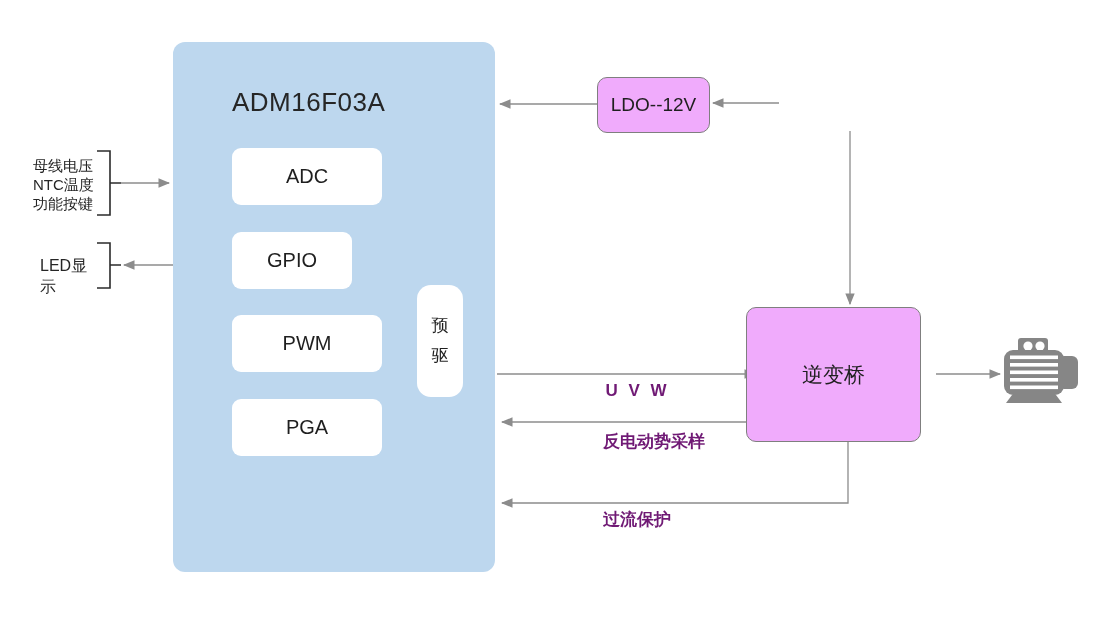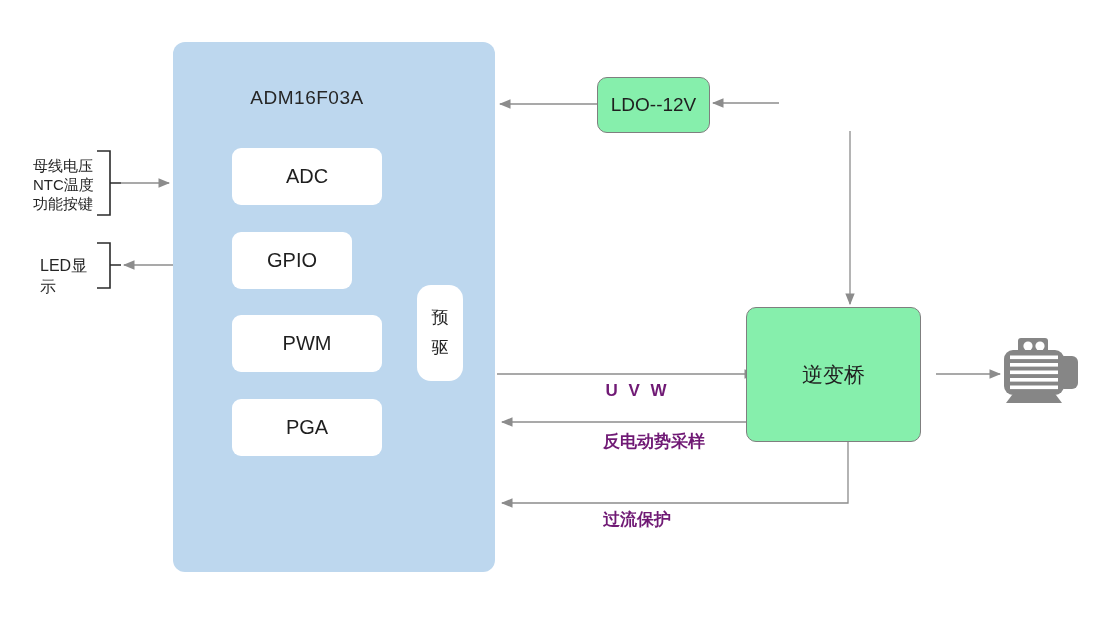--- a/index.html
+++ b/index.html
@@ -1,25 +1,25 @@
 <!DOCTYPE html>
 <html><head>
 <meta charset="utf-8">
 <style>
   html,body{margin:0;padding:0;background:#ffffff;}
   body{font-family:"Liberation Sans","DejaVu Sans",sans-serif;}
   #stage{position:relative;width:1100px;height:619px;background:#ffffff;overflow:hidden;}
   .abs{position:absolute;box-sizing:border-box;}
   .chip{background:#BDD7EE;border-radius:12px;}
-  .chip-title{font-size:19px;color:#262626;text-align:center;letter-spacing:.5px;}
+  .chip-title{font-size:26px;color:#262626;text-align:center;letter-spacing:.5px;}
   .module{background:#ffffff;border-radius:9px;display:flex;align-items:center;justify-content:center;
           font-size:20px;color:#1f1f1f;}
   .predriver{background:#ffffff;border-radius:14px;display:flex;align-items:center;justify-content:center;}
   .predriver .vtext{width:20px;word-break:break-all;line-height:30px;font-size:17px;color:#1f1f1f;text-align:center;}
-  .extbox{background:#86efac;border:1.5px solid #7f7f7f;border-radius:10px;display:flex;align-items:center;
+  .extbox{background:#f0abfc;border:1.5px solid #7f7f7f;border-radius:10px;display:flex;align-items:center;
           justify-content:center;font-size:19px;color:#1f1f1f;}
   .sig{font-size:17px;color:#701a75;text-align:center;font-weight:bold;}
   .io-labels{font-size:15px;color:#262626;line-height:19px;text-align:left;}
   .led-label{font-size:16px;color:#262626;}
   svg{position:absolute;left:0;top:0;}
 </style>
 </head>
 <body>
 
 <div id="stage">
@@ -69,21 +69,21 @@
   </svg>
 
   <div class="abs chip" style="left:173px;top:42px;width:322px;height:530px;"></div>
   <div class="abs chip-title" style="left:232px;top:87px;width:150px;">ADM16F03A</div>
 
   <div class="abs module" style="left:232px;top:148px;width:150px;height:57px;">ADC</div>
   <div class="abs module" style="left:232px;top:232px;width:120px;height:57px;">GPIO</div>
   <div class="abs module" style="left:232px;top:315px;width:150px;height:57px;">PWM</div>
   <div class="abs module" style="left:232px;top:399px;width:150px;height:57px;border-radius:9px;">PGA</div>
 
-  <div class="abs predriver" style="left:417px;top:285px;width:46px;height:96px;border-radius:14px;">
+  <div class="abs predriver" style="left:417px;top:285px;width:46px;height:112px;border-radius:14px;">
     <div class="vtext">预驱</div>
   </div>
 
   <div class="abs extbox" style="left:597px;top:77px;width:113px;height:56px;">LDO--12V</div>
   <div class="abs extbox" style="left:746px;top:307px;width:175px;height:135px;font-size:21px;">逆变桥</div>
 
   <div class="abs io-labels" style="left:33px;top:156px;width:70px;">
     <div>母线电压</div>
     <div>NTC温度</div>
     <div>功能按键</div>

